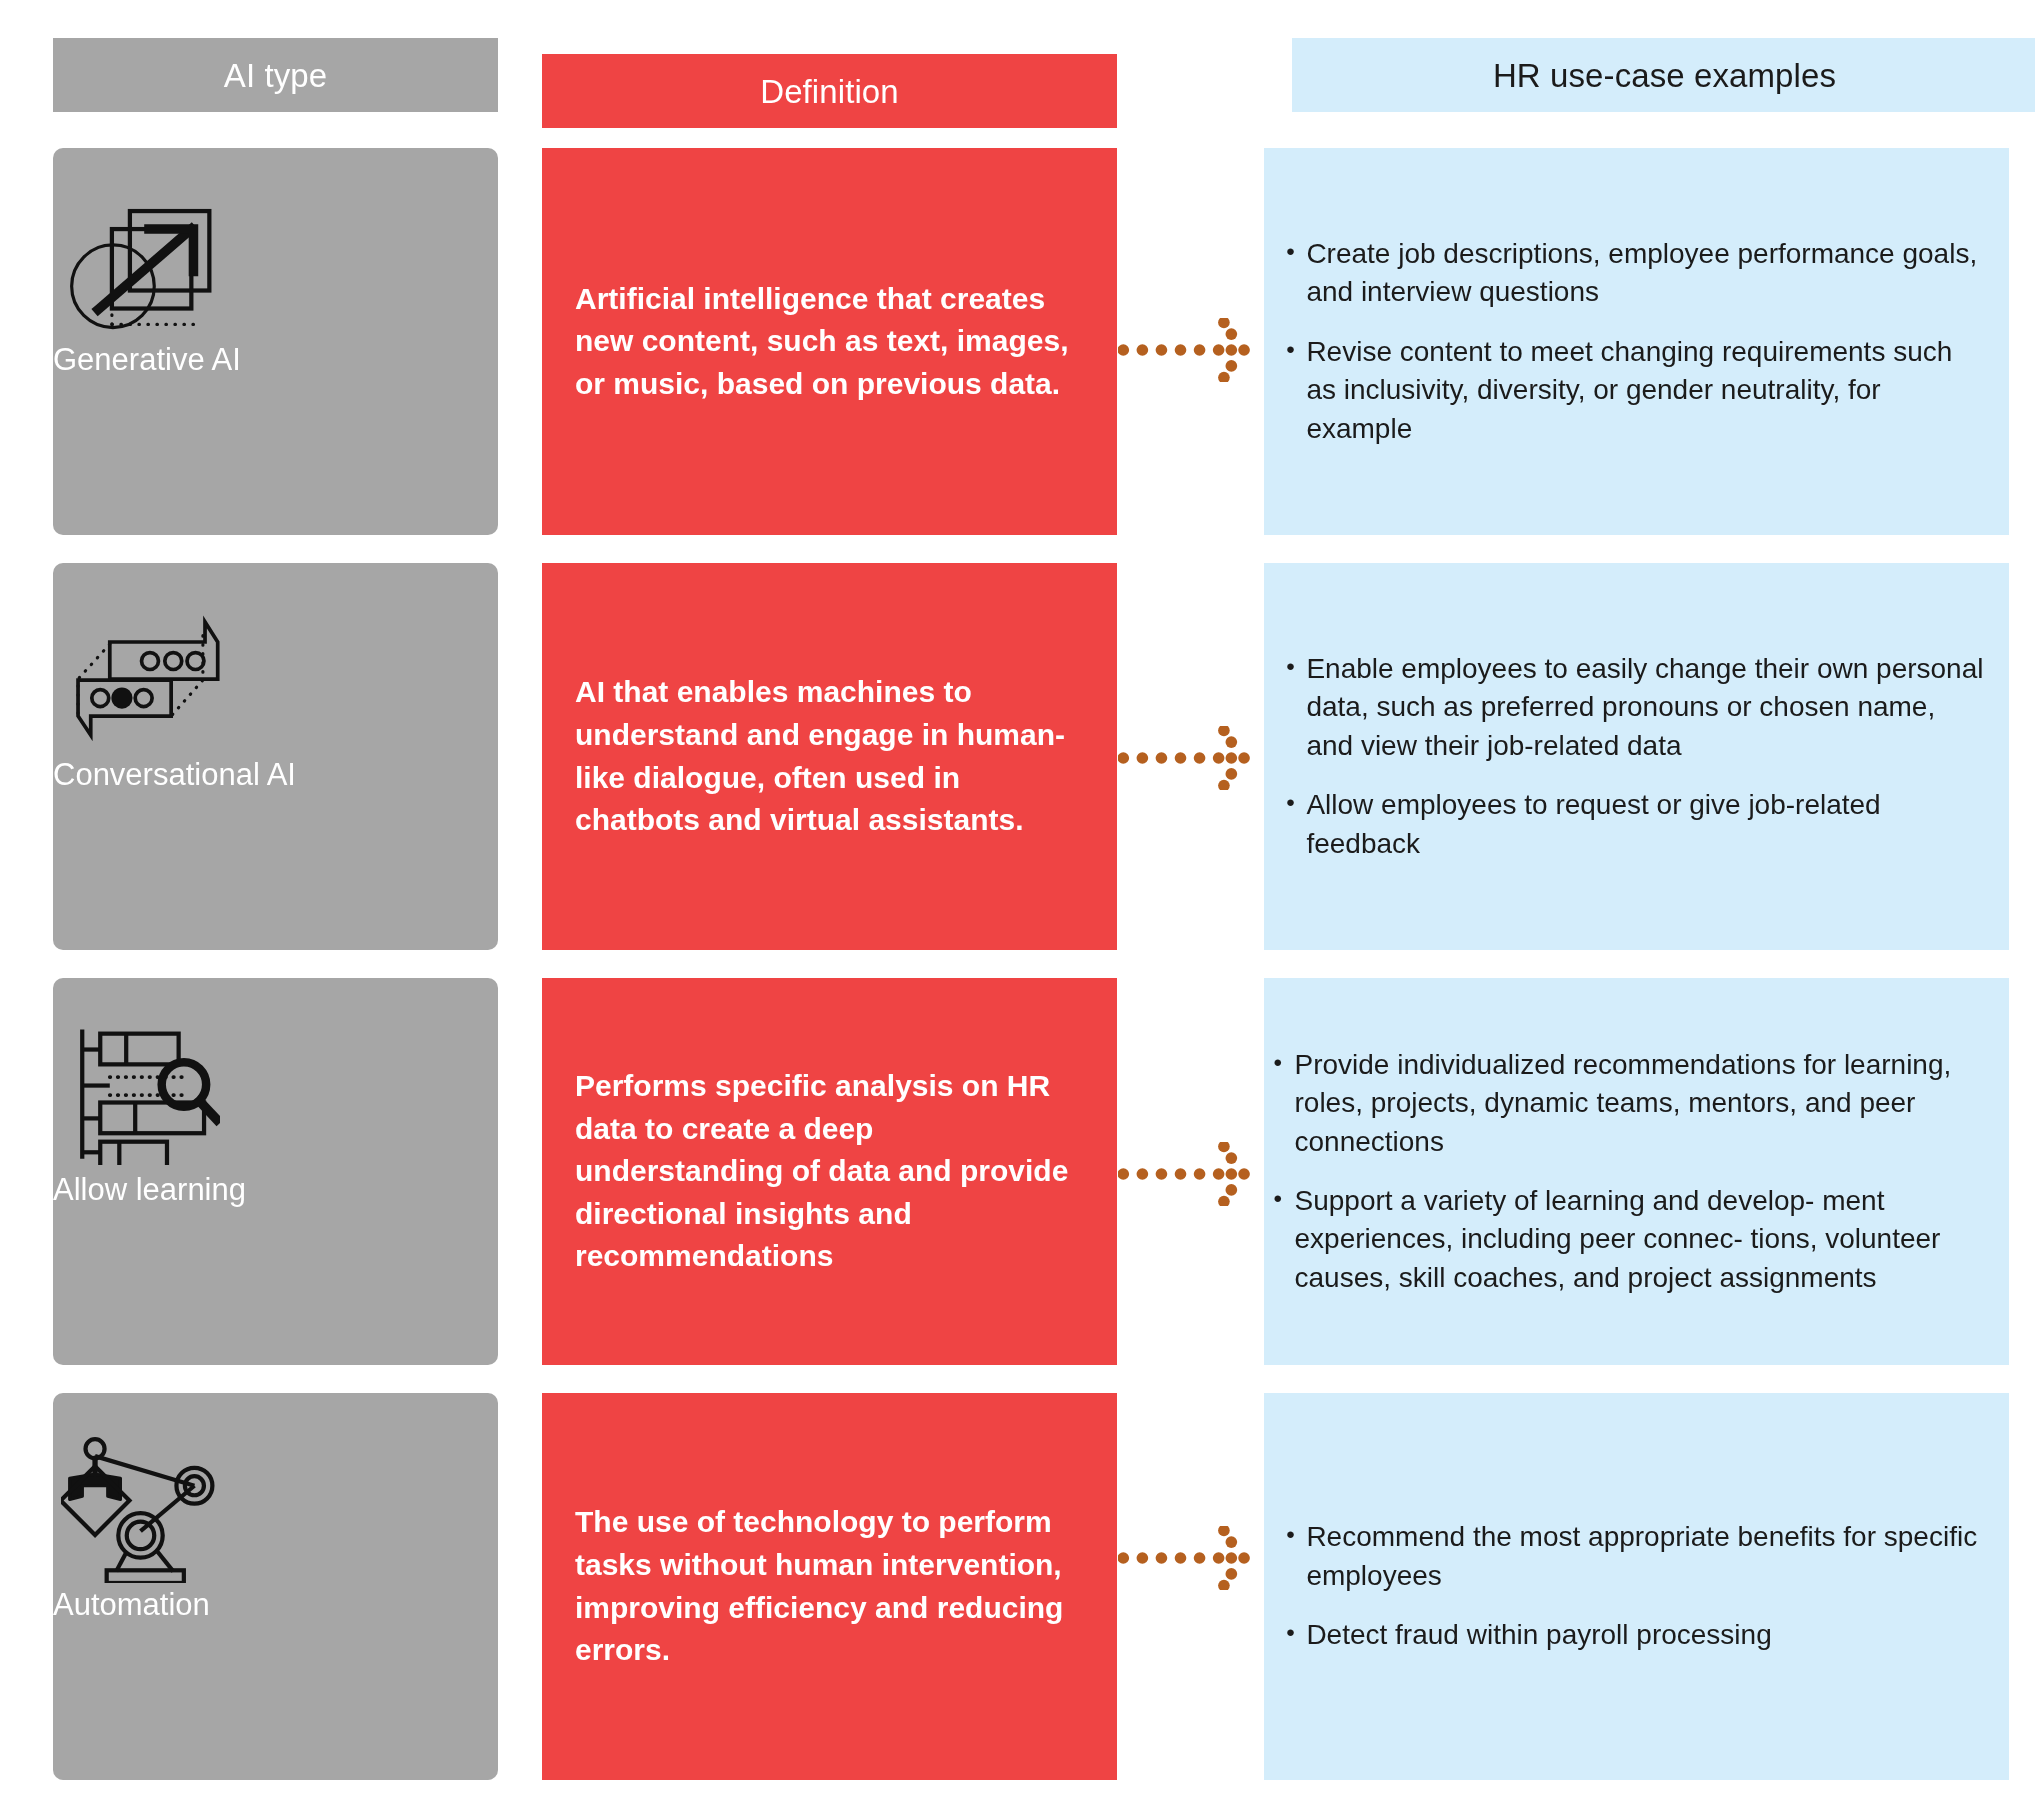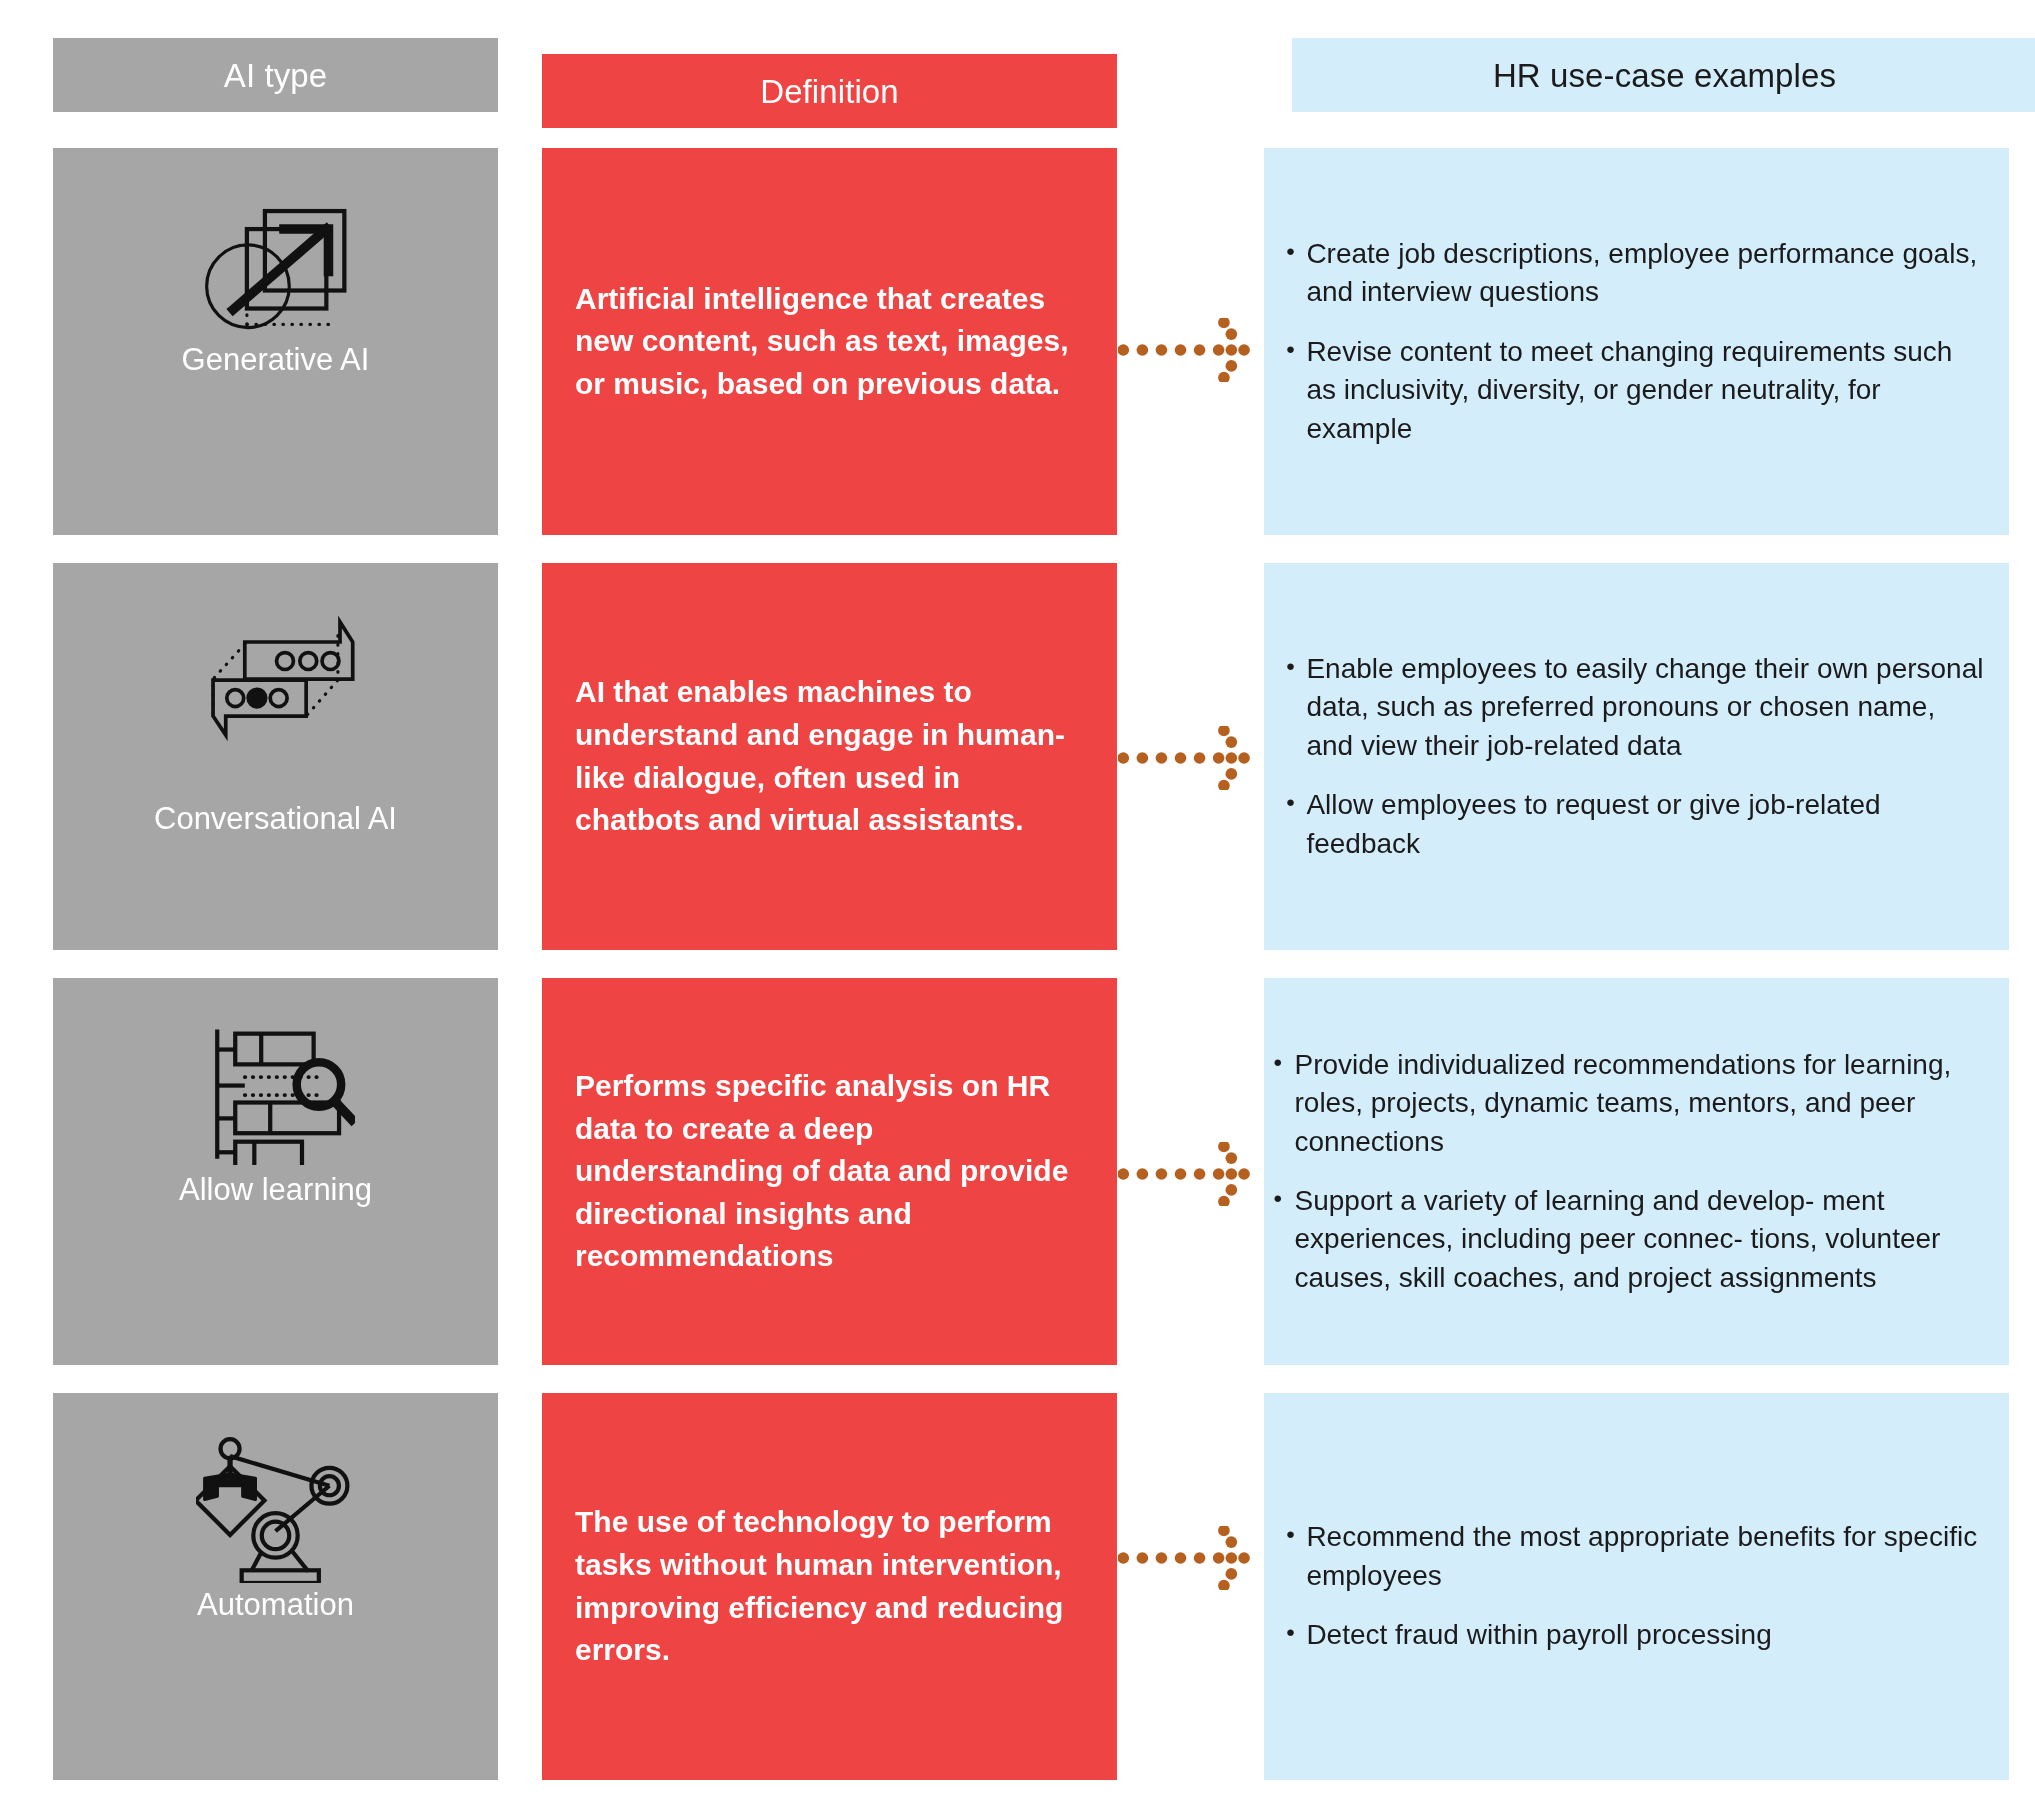--- a/index.html
+++ b/index.html
@@ -53,22 +53,23 @@
 
   
   .cell {
     position: absolute;
     box-sizing: border-box;
   }
   .cell-type {
     background: #a6a6a6;
     display: flex;
     flex-direction: column;
-    align-items: center;
+    align-items: flex-start;
     justify-content: flex-start;
+    border-radius: 10px;
   }
   .cell-def {
     background: #ef4444;
     display: flex;
     align-items: center;
     font-weight: bold;
   }
   .cell-use {
     background: #d4edfb;
     display: flex;
@@ -196,21 +197,21 @@
     </svg>
   </div>
 
   <div class="cell cell-use col-use" style="top:148px;height:387px;">
     <ul class="use-list">
       <li>Create job descriptions, employee performance goals, and interview questions</li>
       <li>Revise content to meet changing requirements such as inclusivity, diversity, or gender neutrality, for example</li>
     </ul>
   </div>
 
-  <div class="cell cell-type col-type" style="top:563px;height:387px;gap:44px;">
+  <div class="cell cell-type col-type" style="top:563px;height:387px;">
     <div class="type-icon">
       <svg width="164" height="133" viewBox="0 0 310 250">
         <g stroke="#111" stroke-width="6" stroke-linecap="round" stroke-dasharray="1 16" fill="none">
           <path d="M96 60 L36 126 L36 206"></path>
           <path d="M272 44 L272 128 L212 196"></path>
         </g>
         <path d="M96 56 L276 56 L276 18 L300 56 L300 126 L96 126 Z" fill="none" stroke="#111" stroke-width="7"></path>
         <g fill="none" stroke="#111" stroke-width="7">
           <circle cx="172" cy="92" r="16"></circle>
           <circle cx="216" cy="92" r="16"></circle>

